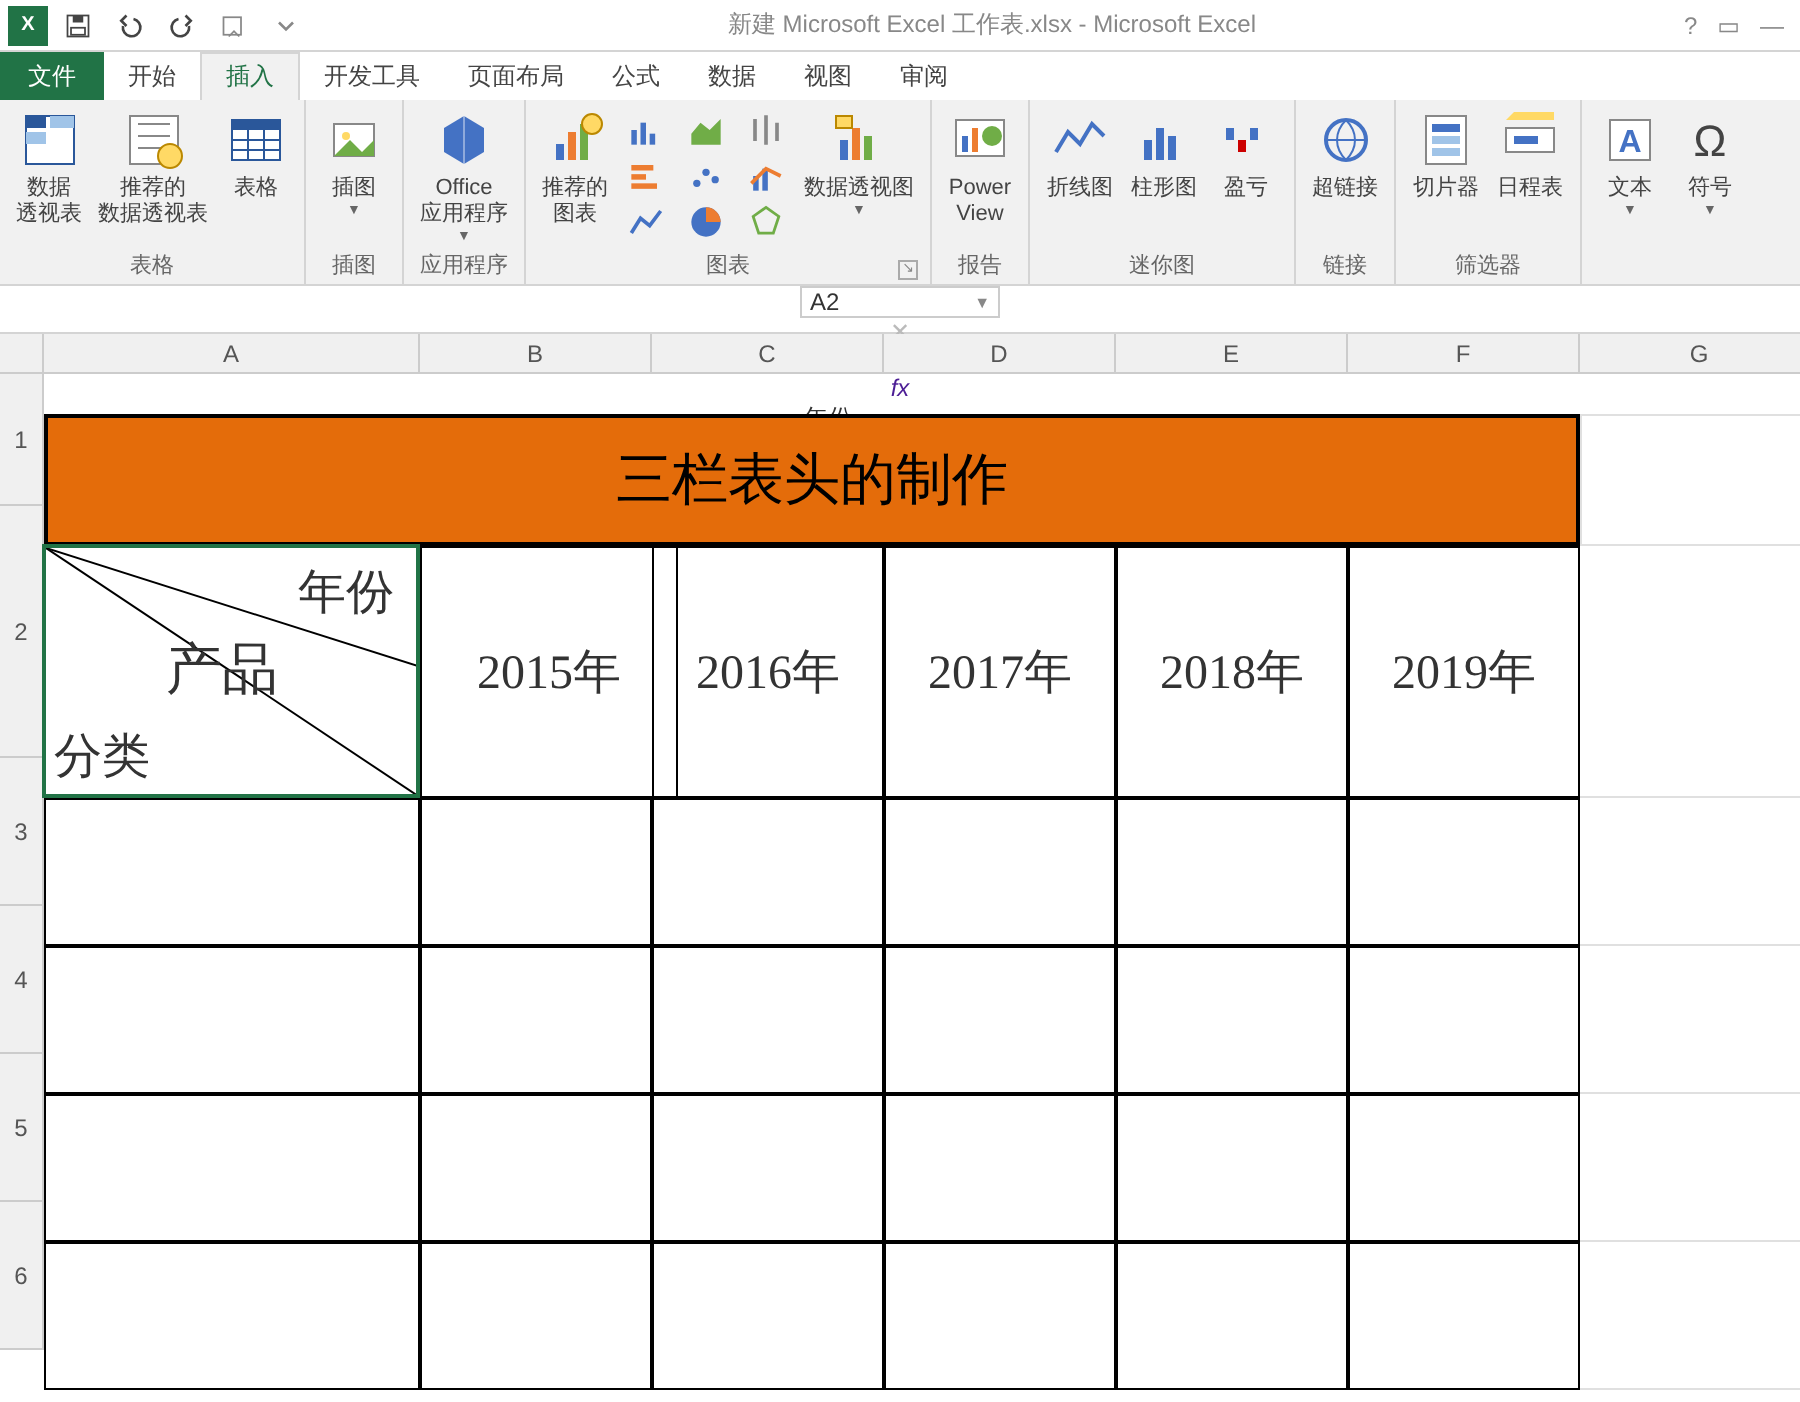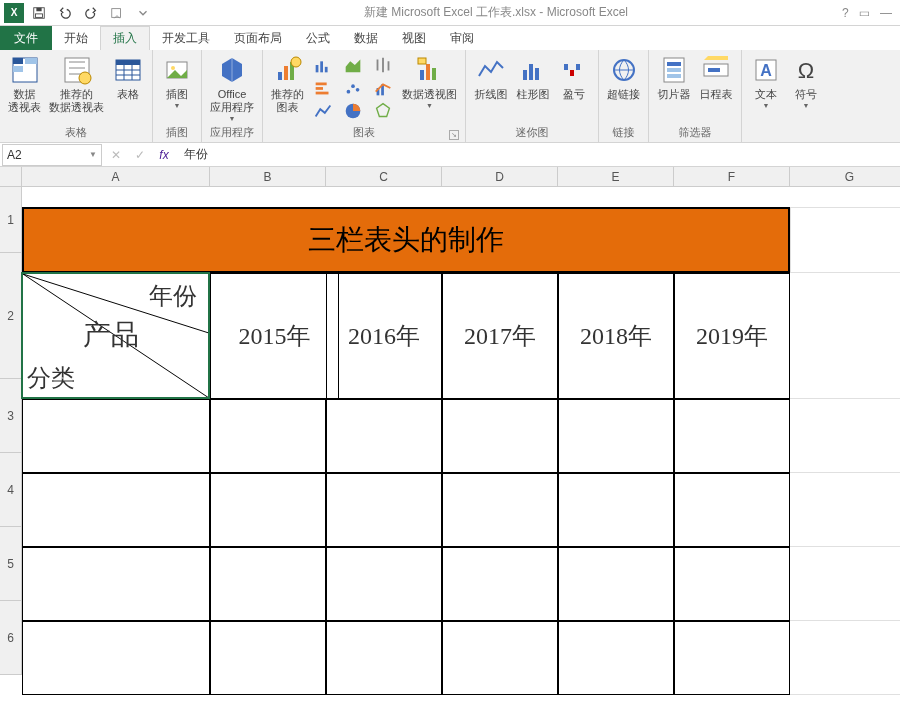--- a/index.html
+++ b/index.html
@@ -29,21 +29,21 @@
   .group .label .dlg { position: absolute; right: 2px; bottom: 2px; width: 10px; height: 10px; border: 1px solid #aaa; font-size: 7px; line-height: 8px; color: #888; }
   .big-btn { display: flex; flex-direction: column; align-items: center; justify-content: flex-start; padding: 2px 4px; cursor: pointer; min-width: 38px; }
   .big-btn .ic { width: 32px; height: 32px; display: flex; align-items: center; justify-content: center; margin-bottom: 2px; }
   .big-btn .lbl { font-size: 11px; color: #444; text-align: center; line-height: 13px; }
   .big-btn .dd { font-size: 7px; color: #666; margin-top: 1px; }
   .small-stack { display: flex; flex-direction: column; gap: 1px; padding: 2px; }
   .small-btn { width: 26px; height: 22px; display: flex; align-items: center; justify-content: center; cursor: pointer; }
   .small-btn svg, .big-btn .ic svg { width: 100%; height: 100%; }
 
   
-  .fbar { height: 24px; display: flex; align-items: center; border-bottom: 1px solid #d4d4d4; font-size: 12px; }
+  .fbar { height: 24px; display: flex; align-items: center; border-bottom: 1px solid #d4d4d4; font-size: 12px; flex-direction: column; }
   .fbar .namebox { width: 100px; height: 22px; border: 1px solid #ccc; margin: 0 2px; display: flex; align-items: center; padding: 0 4px; justify-content: space-between; }
   .fbar .namebox .dd { color: #888; font-size: 8px; }
   .fbar .fb-btn { width: 24px; text-align: center; color: #bbb; cursor: pointer; }
   .fbar .fb-btn.fx { font-style: italic; color: #4c1d95; }
   .fbar .fb-input { flex: 1; padding: 0 80px 0 8px; color: #333; }
 
   
   .grid-wrap { position: relative; height: 534px; overflow: hidden; }
   .corner { position: absolute; left: 0; top: 0; width: 22px; height: 20px; background: #f0f0f0; border-right: 1px solid #ccc; border-bottom: 1px solid #ccc; }
   .col-headers { position: absolute; left: 22px; top: 0; height: 20px; display: flex; }
@@ -279,20 +279,37 @@
               <rect x="4" y="4" width="8" height="6" fill="#ffd965" stroke="#b80"></rect>
             </svg>
           </div>
         <div class="lbl">数据透视图</div>
         <div class="dd">▼</div>
       </div>
     </div>
     <div class="label"><span>图表</span><span class="dlg">↘</span></div>
   </div>
 
+  <div class="group">
+    <div class="row">
+      <div class="big-btn">
+        <div class="ic">
+            <svg viewBox="0 0 32 32">
+              <rect x="4" y="6" width="24" height="18" fill="#fff" stroke="#888"></rect>
+              <rect x="7" y="14" width="3" height="8" fill="#4472c4"></rect>
+              <rect x="12" y="10" width="3" height="12" fill="#ed7d31"></rect>
+              <circle cx="22" cy="14" r="5" fill="#70ad47"></circle>
+            </svg>
+          </div>
+        <div class="lbl" style="white-space:pre-line">Power
+View</div>
+      </div>
+    </div>
+    <div class="label">报告</div>
+  </div>
 
   <div class="group">
     <div class="row">
       <div class="big-btn" style="min-width:42px">
         <div class="ic">
             <svg viewBox="0 0 32 32">
               <path d="M4 22 L10 12 L16 18 L22 8 L28 14" fill="none" stroke="#4472c4" stroke-width="2"></path>
             </svg>
           </div>
         <div class="lbl">折线图</div>

